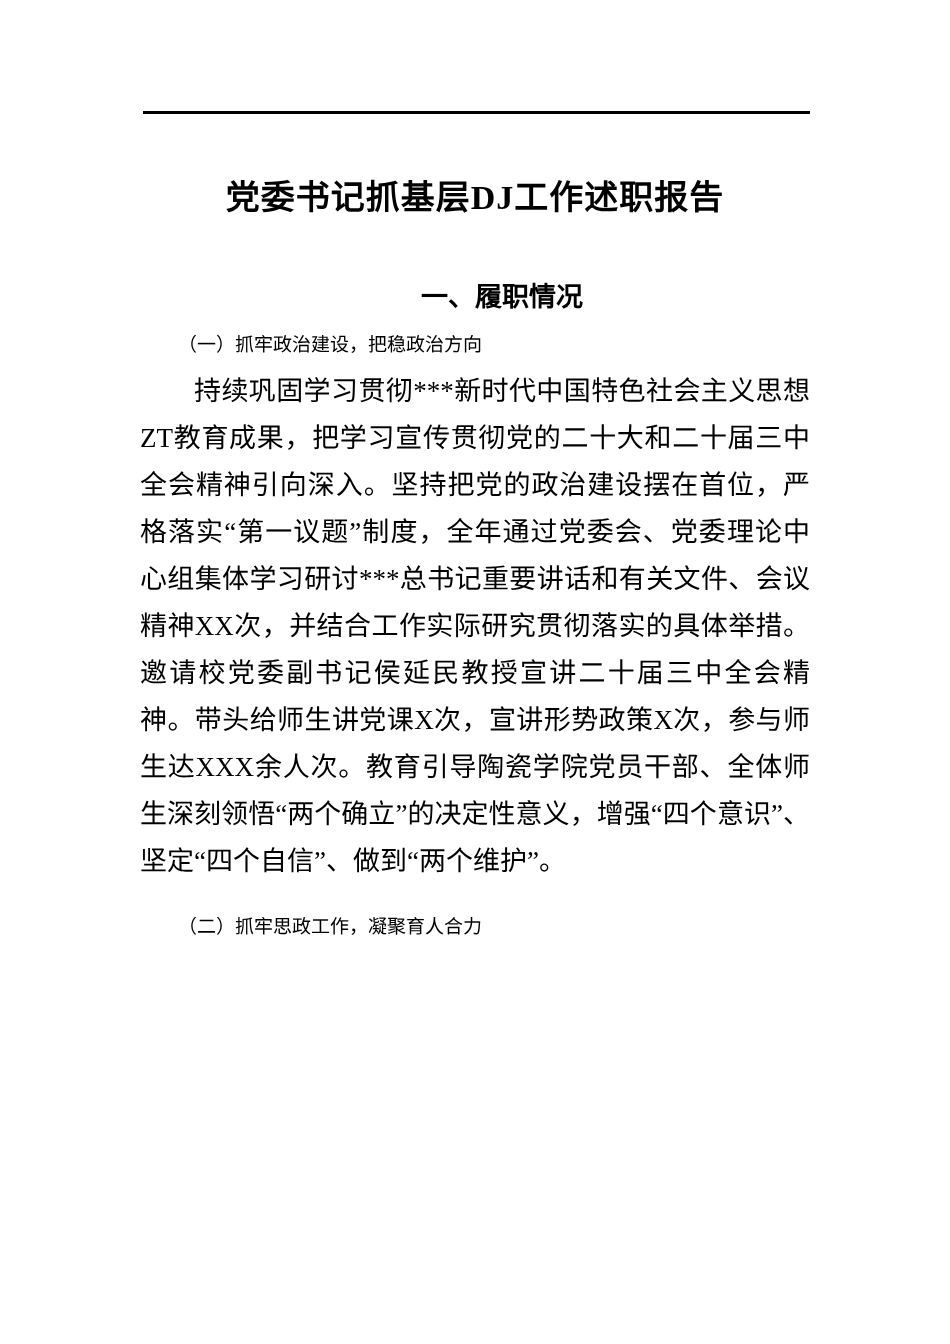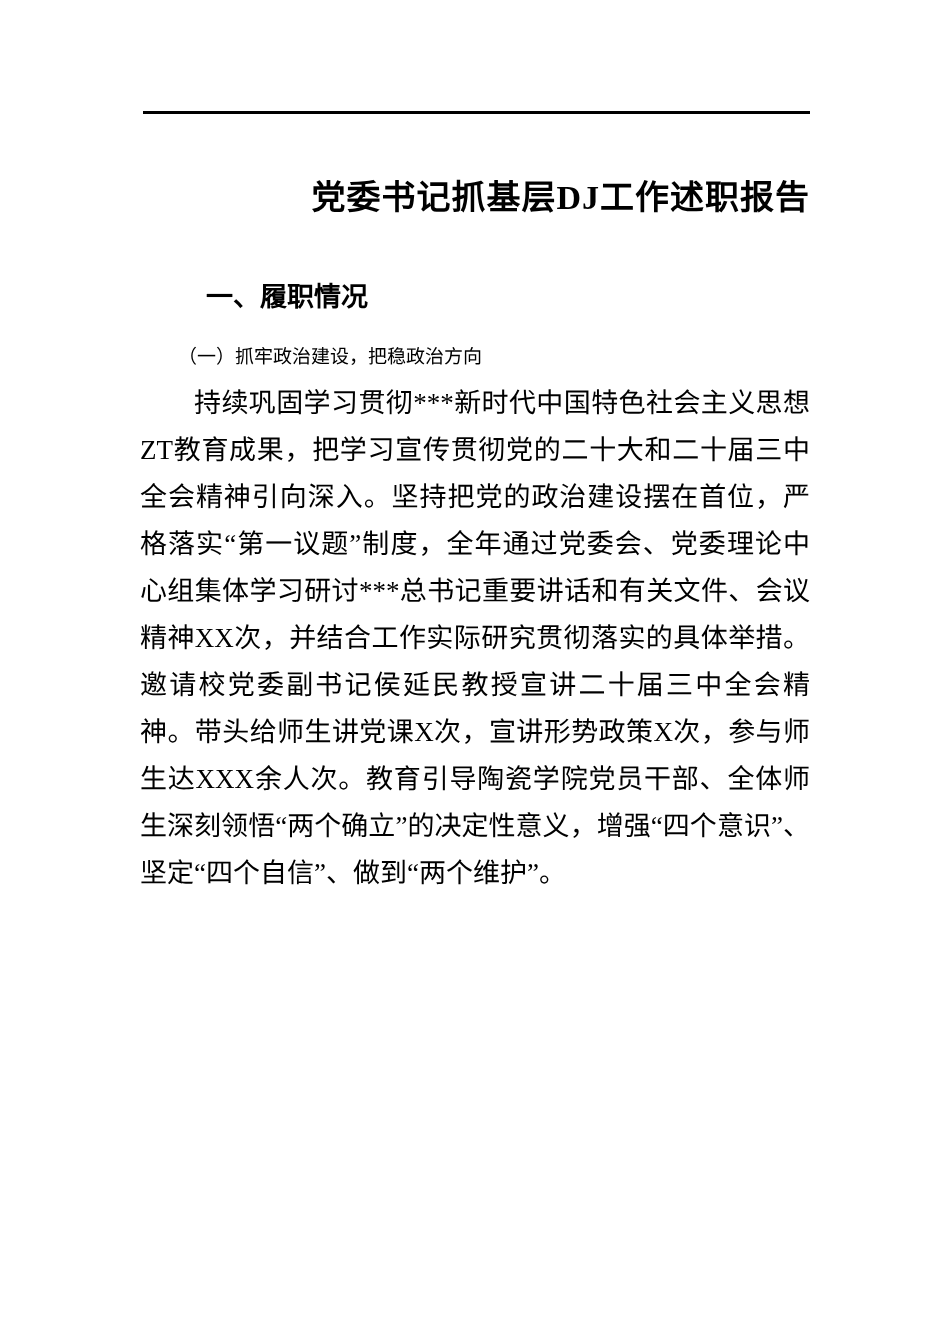--- a/index.html
+++ b/index.html
@@ -27,44 +27,45 @@
     border: 0;
     border-top: 3px solid #000000;
     height: 0;
   }
   .doc-title {
     margin: 60px 0 0 0;
     font-family: "Liberation Serif", serif;
     font-size: 34px;
     font-weight: bold;
     line-height: 48px;
-    text-align: right;
+    text-align: center;
     letter-spacing: 1px;
     color: #000000;
   }
   .doc-body {
     margin-top: 52px;
     font-size: 27px;
     line-height: 47px;
   }
   .para {
     margin: 0;
     text-align: justify;
     text-align-last: left;
     text-indent: 2em;
     font-family: "Liberation Serif", serif;
     font-weight: normal;
   }
   .heading-1 {
-    margin: 12px;
+    margin: 0;
     text-indent: 2em;
     font-family: "Liberation Sans", sans-serif;
     font-size: 27px;
     font-weight: bold;
     line-height: 47px;
+    text-align: center;
   }
   .heading-2 {
     margin: 0;
     text-indent: 2em;
     font-family: "Liberation Serif", serif;
     font-size: 19px;
     font-weight: normal;
     line-height: 47px;
   }
   .heading-2.last {
@@ -82,15 +83,16 @@
 
   <div class="doc-body">
 
 
     <p class="heading-1">一、履职情况</p>
 
     <p class="heading-2">（一）抓牢政治建设，把稳政治方向</p>
 
     <p class="para">持续巩固学习贯彻***新时代中国特色社会主义思想ZT教育成果，把学习宣传贯彻党的二十大和二十届三中全会精神引向深入。坚持把党的政治建设摆在首位，严格落实“第一议题”制度，全年通过党委会、党委理论中心组集体学习研讨***总书记重要讲话和有关文件、会议精神XX次，并结合工作实际研究贯彻落实的具体举措。邀请校党委副书记侯延民教授宣讲二十届三中全会精神。带头给师生讲党课X次，宣讲形势政策X次，参与师生达XXX余人次。教育引导陶瓷学院党员干部、全体师生深刻领悟“两个确立”的决定性意义，增强“四个意识”、坚定“四个自信”、做到“两个维护”。</p>
 
+    <p class="heading-2 last">（二）抓牢思政工作，凝聚育人合力</p>
 
   </div>
 </div>
 
 </body></html>

